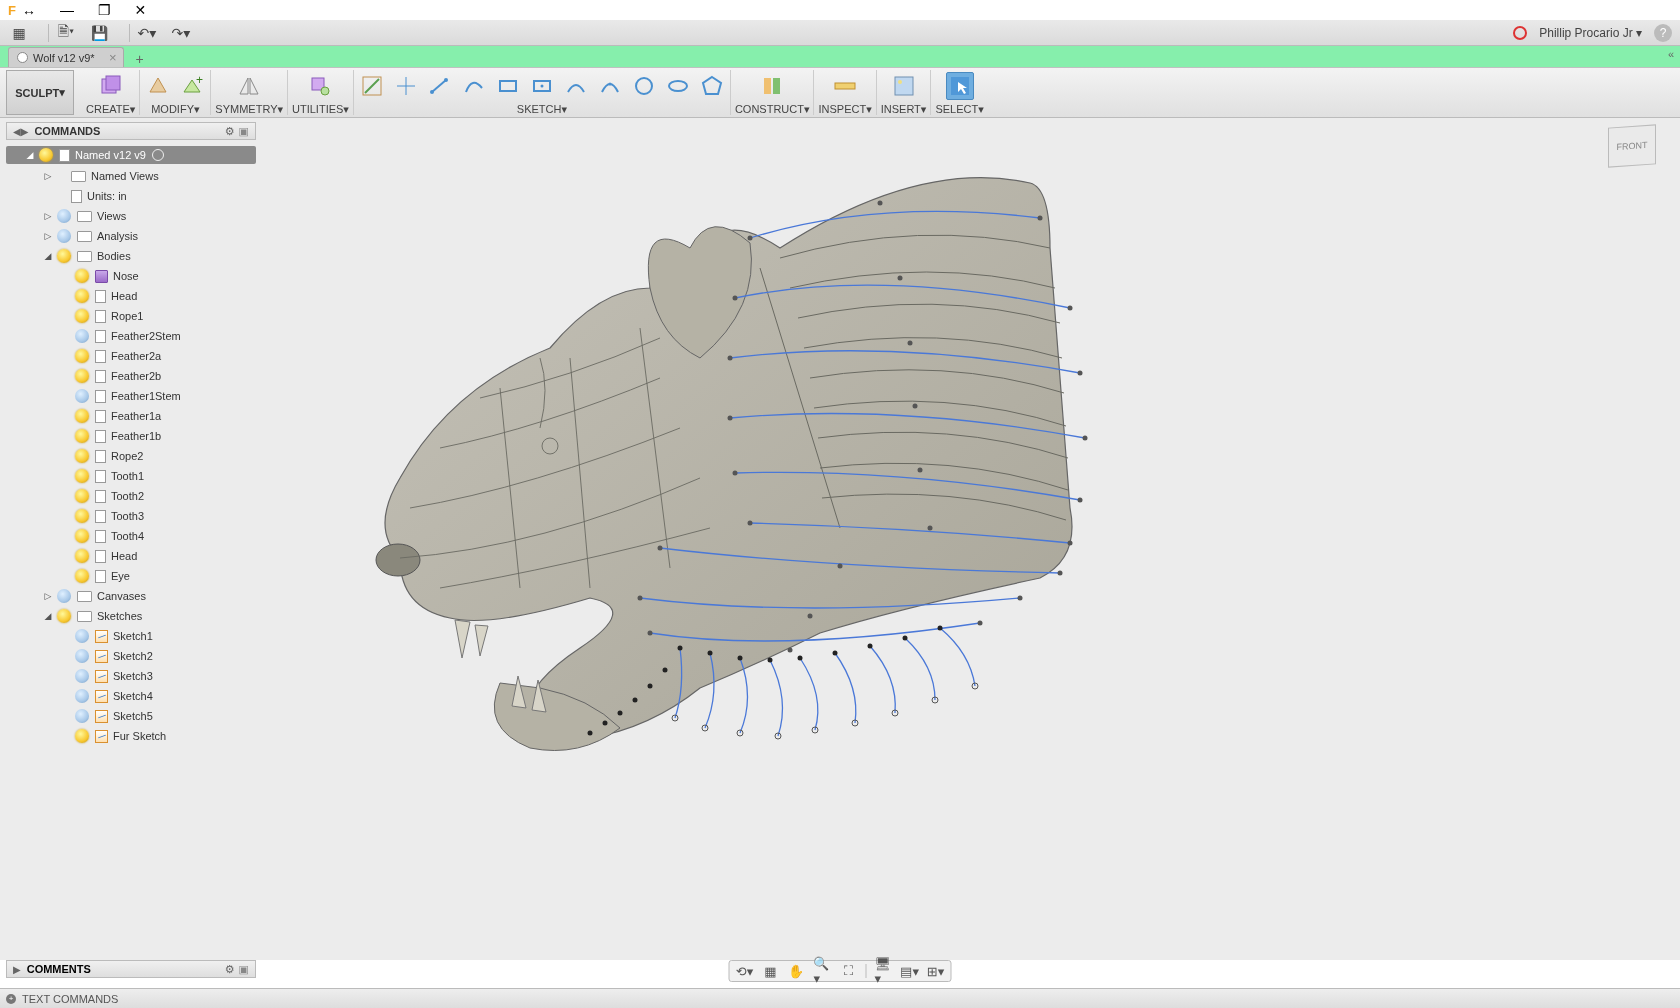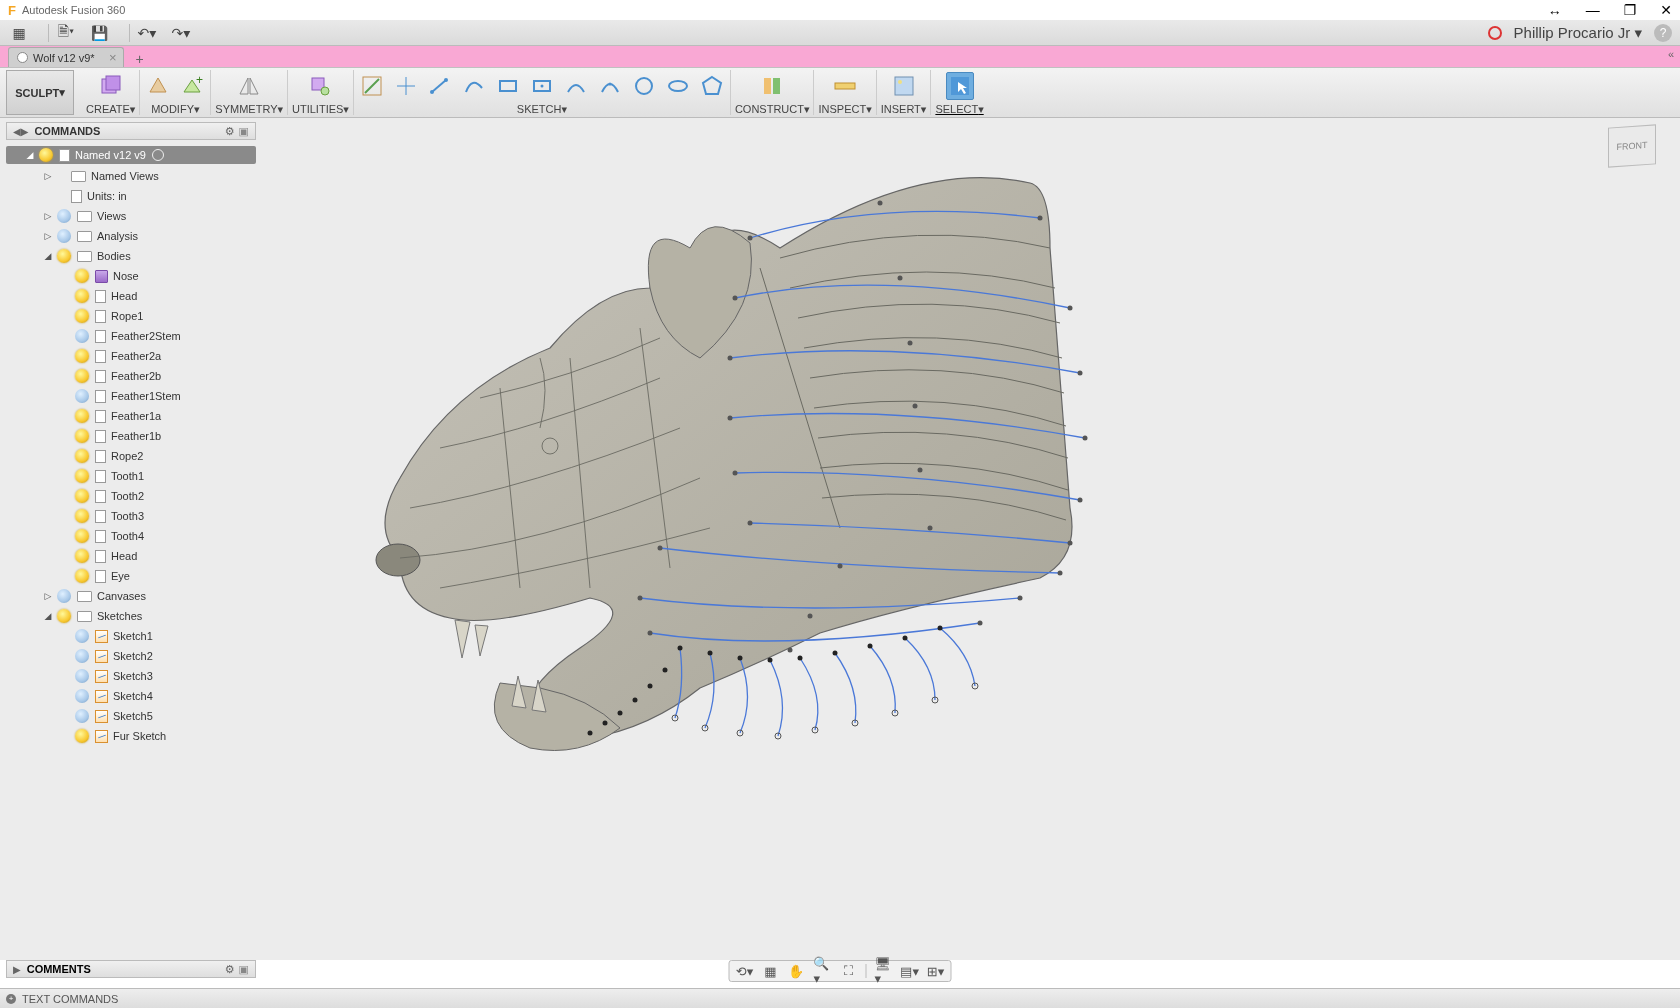--- a/index.html
+++ b/index.html
@@ -9,34 +9,34 @@
 .title-bar .logo { color: #f5a623; font-weight: bold; margin-right: 6px; font-size: 13px; }
 .title-bar .title-text { flex: 1; }
 .title-bar .win-controls { display: flex; gap: 24px; font-size: 14px; color: #000; }
 .title-bar .win-controls span { cursor: default; }
 
 .menu-bar { height: 26px; background: linear-gradient(#e9e9e9,#dadada); border-bottom: 1px solid #bbb; display: flex; align-items: center; padding: 0 8px; }
 .menu-bar .m-btn { width: 22px; height: 22px; margin-right: 12px; display: flex; align-items: center; justify-content: center; font-size: 14px; color: #444; }
 .menu-bar .sep { width: 1px; height: 18px; background: #bbb; margin: 0 6px; }
 .menu-bar .spacer { flex: 1; }
 .menu-bar .rec { width: 14px; height: 14px; border: 2px solid #d33; border-radius: 50%; margin-right: 12px; }
-.menu-bar .user { font-size: 15px; color: #444; margin-right: 12px; }
+.menu-bar .user { font-size: 12px; color: #444; margin-right: 12px; }
 .menu-bar .help { width: 18px; height: 18px; border-radius: 50%; background: #bbb; color: #fff; font-size: 12px; display: flex; align-items: center; justify-content: center; }
 
-.tab-bar { height: 22px; background: #f9a8d4; display: flex; align-items: flex-end; padding-left: 8px; border-bottom: 1px solid #c0c0c0; position: relative; }
+.tab-bar { height: 22px; background: #86efac; display: flex; align-items: flex-end; padding-left: 8px; border-bottom: 1px solid #c0c0c0; position: relative; }
 .tab-bar .tab { background: #cfcfcf; border: 1px solid #aaa; border-bottom: none; height: 20px; padding: 0 28px 0 8px; font-size: 11px; color: #333; display: flex; align-items: center; border-radius: 3px 3px 0 0; position: relative; }
 .tab-bar .tab .globe { width: 11px; height: 11px; border: 1px solid #888; border-radius: 50%; margin-right: 5px; background: #fff; }
 .tab-bar .tab .close { position: absolute; right: 6px; font-size: 13px; color: #888; }
 .tab-bar .plus { margin-left: 6px; font-size: 14px; color: #666; padding: 0 6px; }
 .tab-bar .chev { position: absolute; right: 6px; top: 2px; font-size: 11px; color: #666; }
 
 .ribbon { height: 50px; background: linear-gradient(#f3f3f3,#e0e0e0); border-bottom: 1px solid #bbb; display: flex; align-items: stretch; padding: 2px 6px; }
 .ribbon .workspace { width: 68px; background: linear-gradient(#e8e8e8,#d0d0d0); border: 1px solid #aaa; display: flex; align-items: center; justify-content: center; font-size: 11px; color: #333; font-weight: 600; margin-right: 8px; }
 .ribbon .grp { display: flex; flex-direction: column; align-items: center; justify-content: space-between; padding: 0 4px; border-right: 1px solid #ccc; }
-.ribbon .grp:last-child { border-right: none; text-decoration: underline; }
+.ribbon .grp:last-child { border-right: none; }
 .ribbon .grp .icons { display: flex; gap: 6px; align-items: center; height: 32px; }
 .ribbon .grp .lbl { font-size: 11px; color: #444; height: 12px; display: flex; align-items: center; }
 .ribbon .ic { width: 28px; height: 28px; display: flex; align-items: center; justify-content: center; }
 .ribbon .ic svg { width: 24px; height: 24px; }
 .ribbon .select-active { background: #6faee0; border: 1px solid #4a8ac0; border-radius: 2px; }
 
 .viewcube { position: absolute; right: 18px; top: 120px; width: 60px; height: 52px; }
 .viewcube .face { position: absolute; width: 48px; height: 40px; left: 6px; top: 6px; background: #eaeaea; border: 1px solid #bbb; font-size: 9px; color: #888; display: flex; align-items: center; justify-content: center; transform: skewY(-4deg); }
 
 .canvas { position: absolute; left: 0; top: 118px; right: 0; bottom: 48px; background: #ececec; }
@@ -78,21 +78,20 @@
 .nav-bar .sep { width: 1px; height: 14px; background: #bbb; }
 .nav-bar .ic { width: 18px; height: 18px; display: flex; align-items: center; justify-content: center; }
 
 .model { position: absolute; left: 280px; top: 10px; width: 900px; height: 740px; }
 </style>
 </head>
 <body>
 
 <div class="title-bar">
   <span class="logo">F</span>
-  <span class="title-text">Autodesk Fusion 360</span>
   <div class="win-controls">
     <span>↔</span>
     <span>—</span>
     <span>❐</span>
     <span>✕</span>
   </div>
 </div>
 
 <div class="menu-bar">
   <div class="m-btn">▦</div>

